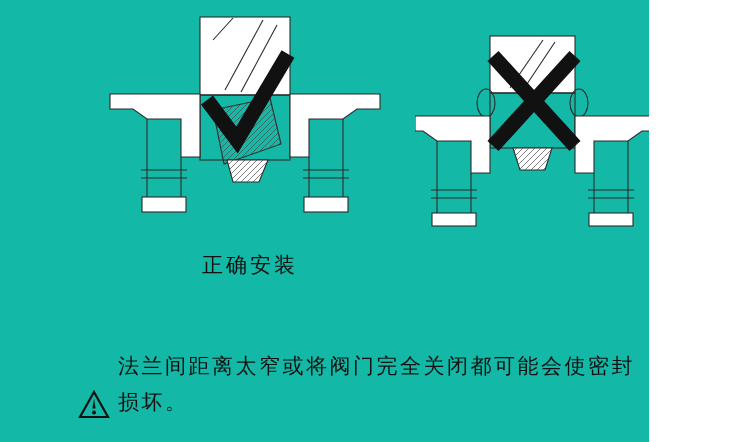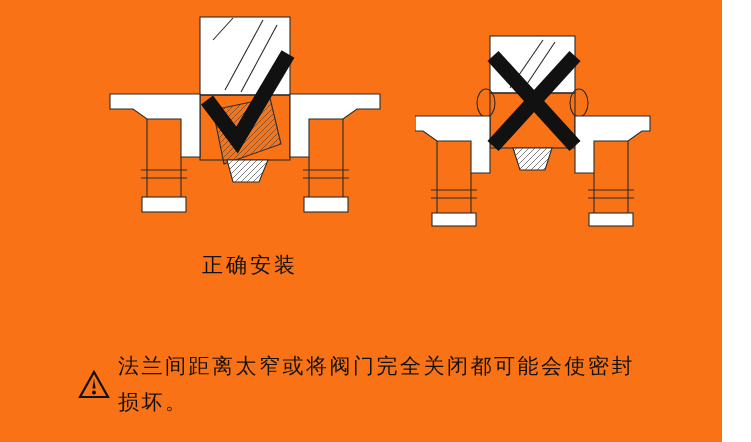--- a/index.html
+++ b/index.html
@@ -1,29 +1,29 @@
 <!DOCTYPE html>
 <html><head>
 <meta charset="utf-8">
 <style>
   html,body{margin:0;padding:0;background:#fff;}
   #canvas{
-    position:relative;width:722px;height:442px;background:#f97316;
+    position:relative;width:649px;height:442px;background:#14b8a6;
     font-family:"Liberation Sans","DejaVu Sans",sans-serif;overflow:hidden;
   }
   .fig{position:absolute;}
   .fig-label{
     position:absolute;text-align:center;color:#111;
     font-size:21px;letter-spacing:3px;font-weight:500;
   }
   #label-correct{left:105px;top:251px;width:290px;}
   #label-incorrect{left:415px;top:251px;width:240px;}
   #warning{
     position:absolute;left:78px;top:350px;width:588px;
-    display:flex;align-items:center;gap:8px;
+    display:flex;align-items:flex-end;gap:8px;
   }
   #warning .wtext{
     color:#111;font-size:21px;letter-spacing:2.5px;line-height:36px;
     width:536px;margin-top:-2px;
   }
   svg .ln{stroke:#2b2b2b;stroke-width:1.1;fill:none;}
   svg .fillw{fill:#ffffff;}
 </style>
 </head>
 <body>

